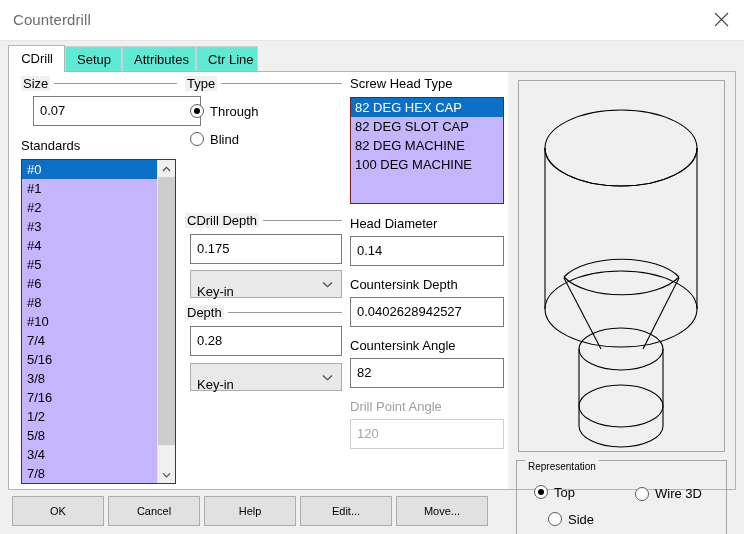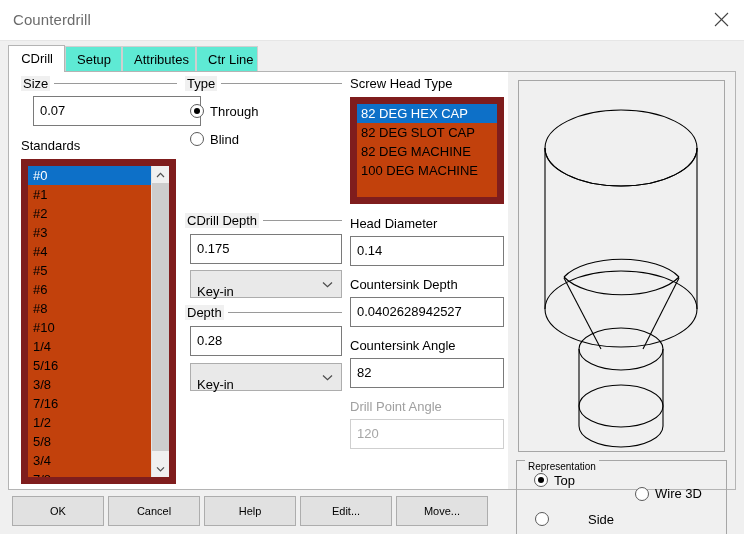--- a/index.html
+++ b/index.html
@@ -187,22 +187,22 @@
     left: 3px; top: 3px;
     width: 6px; height: 6px;
     border-radius: 50%;
     background: #000;
   }
 
   
   .listbox {
     position: absolute;
     box-sizing: border-box;
-    background: #c2410c;
-    border: 7px solid #7f1d1d;
+    background: #c4b5fd;
+    border: 1px solid #7f1d1d;
     overflow: hidden;
   }
   .listbox .items {
     position: absolute;
     left: 0; top: 0; right: 0; bottom: 0;
     overflow: hidden;
   }
   .li {
     font-size: 13px;
     line-height: 19px;
@@ -321,21 +321,21 @@
         <div class="items" style="right:17px;">
           <div class="li sel">#0</div>
           <div class="li">#1</div>
           <div class="li">#2</div>
           <div class="li">#3</div>
           <div class="li">#4</div>
           <div class="li">#5</div>
           <div class="li">#6</div>
           <div class="li">#8</div>
           <div class="li">#10</div>
-          <div class="li">1/4</div>
+          <div class="li">7/4</div>
           <div class="li">5/16</div>
           <div class="li">3/8</div>
           <div class="li">7/16</div>
           <div class="li">1/2</div>
           <div class="li">5/8</div>
           <div class="li">3/4</div>
           <div class="li">7/8</div>
 
         </div>
         <div class="scrollbar">
@@ -446,25 +446,25 @@
             <line x1="144" y1="268" x2="144" y2="345"></line>
 
             <ellipse cx="102" cy="325" rx="42" ry="21"></ellipse>
             <path d="M 60,345 A 42,21 0 0 0 144,345"></path>
           </g>
         </svg>
       </div>
 
       <div class="repgroup">
         <span class="caption">Representation</span>
-        <div class="radio on" style="left:17px; top:10px;justify-content:space-between;">
+        <div class="radio on" style="left:17px; top:22px;justify-content:space-between;">
           <span class="dot"></span>
           <span>Top</span>
         </div>
-        <div class="radio" style="left:18px; top:49px;gap:33px;">
+        <div class="radio" style="left:31px; top:49px;">
           <span class="dot"></span>
           <span>Side</span>
         </div>
 
         <div class="radio" style="left:118px; top:22px;align-items:flex-end;">
           <span class="dot"></span>
           <span>Wire 3D</span>
         </div>
       </div>
     </div>

